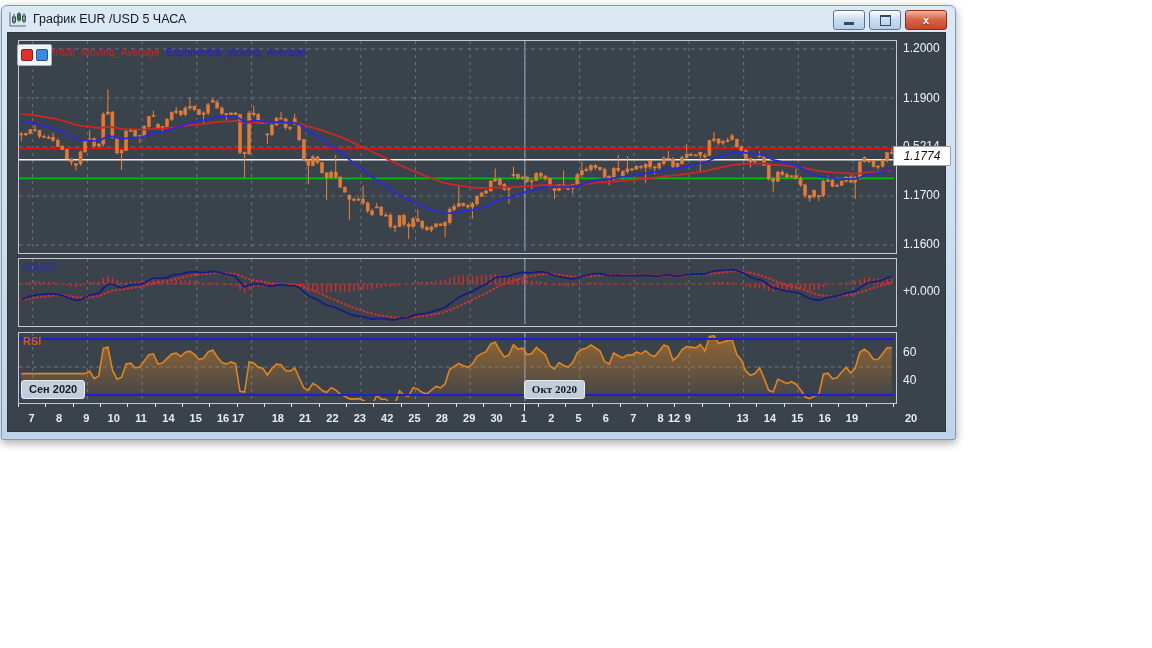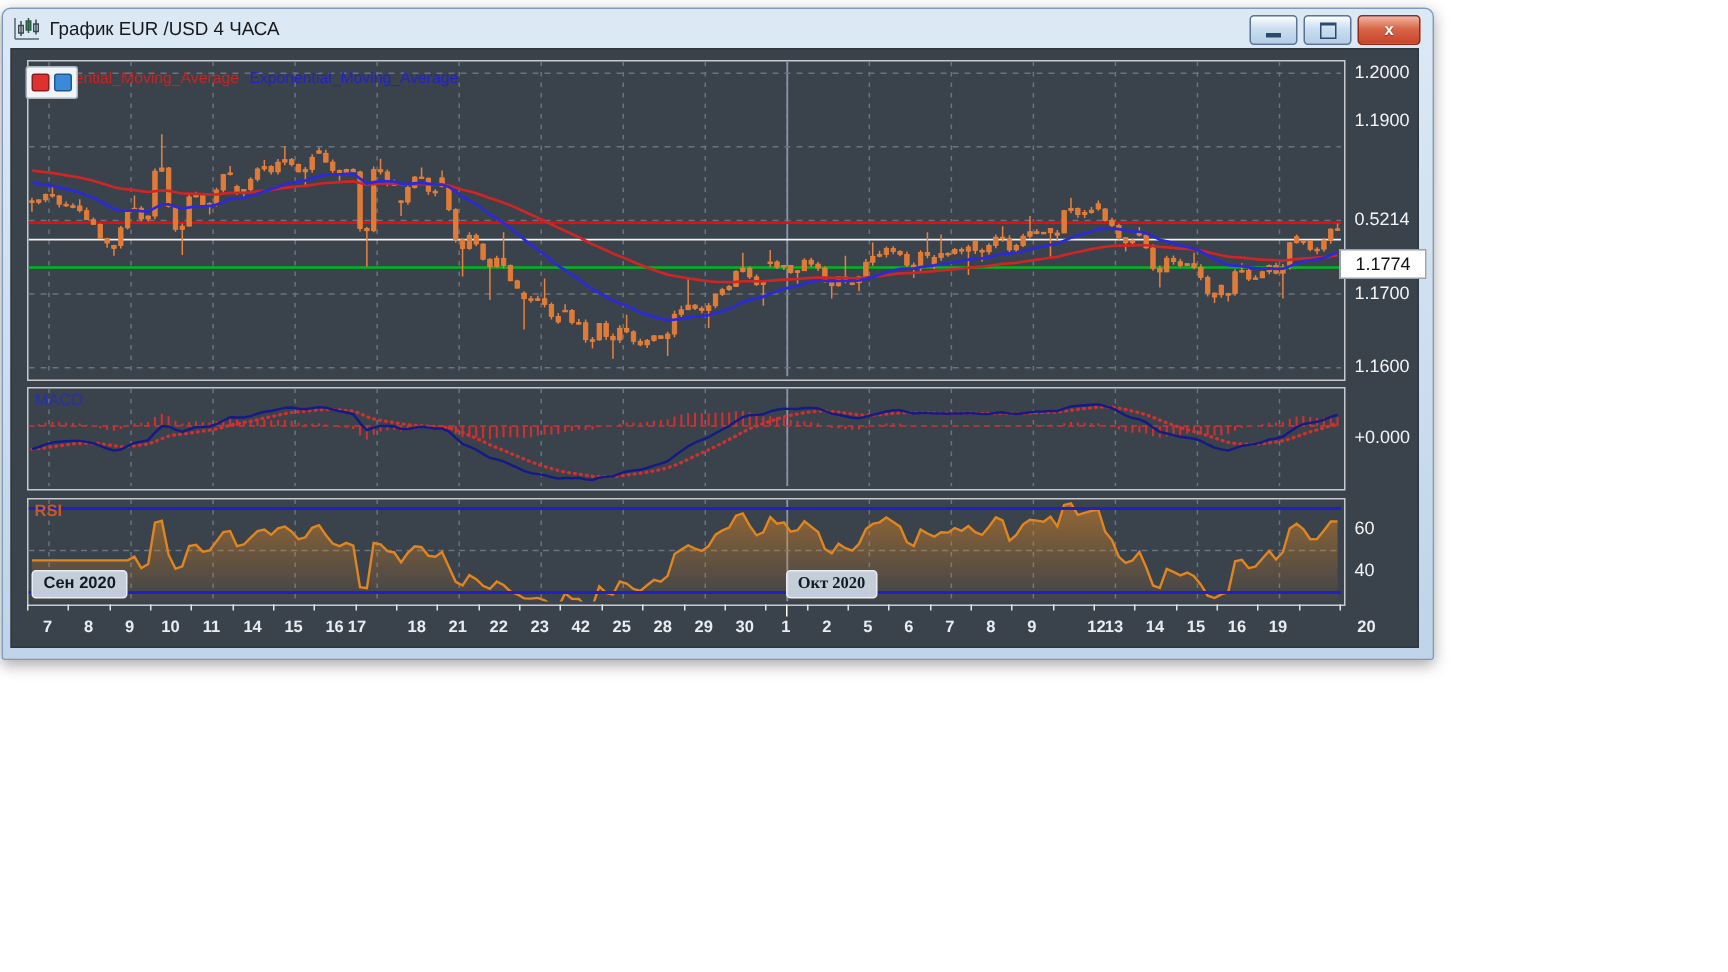--- a/index.html
+++ b/index.html
@@ -51,21 +51,21 @@
     <svg class="title-icon" viewBox="0 0 18 16">
       <path d="M1 1 V15" stroke="#5a6570" stroke-width="1" fill="none"></path>
       <path d="M1 15 H17" stroke="#5a6570" stroke-width="1" fill="none"></path>
       <rect x="3.5" y="6" width="3" height="5" fill="#ffffff" stroke="#3b4752"></rect>
       <line x1="5" y1="3" x2="5" y2="13" stroke="#3b4752"></line>
       <rect x="8.5" y="3" width="3" height="6" fill="#3c8a5a" stroke="#2b5e40"></rect>
       <line x1="10" y1="1" x2="10" y2="11" stroke="#2b5e40"></line>
       <rect x="13.5" y="5" width="3" height="5" fill="#ffffff" stroke="#3b4752"></rect>
       <line x1="15" y1="2" x2="15" y2="12" stroke="#3b4752"></line>
     </svg>
-    <span class="title-text">График EUR /USD  4 ЧАСА</span>
+    <span class="title-text">График EUR /USD  5 ЧАСА</span>
     <div class="winbtns">
       <div class="wbtn">
           <span class="glyph-min"></span>
         </div>
       <div class="wbtn">
           <span class="glyph-max"></span>
         </div>
       <div class="wbtn close">
           <span class="glyph-x">x</span>
         </div>
@@ -720,21 +720,21 @@
       <span class="blue">Exponential_Moving_Average</span>
     </div>
     <div class="chipbox">
       <span class="chip r"></span>
       <span class="chip b"></span>
     </div>
 
     <div class="pane-label" id="macd-label">MACD</div>
     <div class="pane-label" id="rsi-label">RSI</div>
 
-    <div class="price-tag" style="top: 133px;">1.1774</div>
+    <div class="price-tag" style="top: 113px; font-style: italic;">1.1774</div>
 
     <div class="xaxis" id="xaxis">
         <div class="xtick" style="left: 0px;"></div>
         <div class="xtick" style="left: 27.3438px;"></div>
         <div class="xtick" style="left: 54.6875px;"></div>
         <div class="xtick" style="left: 82.0312px;"></div>
         <div class="xtick" style="left: 109.375px;"></div>
         <div class="xtick" style="left: 136.719px;"></div>
         <div class="xtick" style="left: 164.062px;"></div>
         <div class="xtick" style="left: 191.406px;"></div>
@@ -782,31 +782,31 @@
         <div class="xlabel" style="left: 423.828px;">28</div>
         <div class="xlabel" style="left: 451.172px;">29</div>
         <div class="xlabel" style="left: 478.516px;">30</div>
         <div class="xlabel" style="left: 505.859px;">1</div>
         <div class="xlabel" style="left: 533.203px;">2</div>
         <div class="xlabel" style="left: 560.547px;">5</div>
         <div class="xlabel" style="left: 587.891px;">6</div>
         <div class="xlabel" style="left: 615.234px;">7</div>
         <div class="xlabel" style="left: 642.578px;">8</div>
         <div class="xlabel" style="left: 669.922px;">9</div>
-        <div class="xlabel" style="left: 713px;">12</div>
+        <div class="xlabel" style="left: 656px;">12</div>
         <div class="xlabel" style="left: 724.609px;">13</div>
         <div class="xlabel" style="left: 751.953px;">14</div>
         <div class="xlabel" style="left: 779.297px;">15</div>
         <div class="xlabel" style="left: 806.641px;">16</div>
         <div class="xlabel" style="left: 833.984px;">19</div>
         <div class="xlabel" style="left: 893px;">20</div>
       </div>
     <div id="ylabels">
         <div class="axis-label" style="top: 7.85047px;">1.2000</div>
-        <div class="axis-label" style="top: 40px;">1.1900</div>
+        <div class="axis-label" style="top: 58px;">1.1900</div>
         <div class="axis-label" style="top: 105.981px;">0.5214</div>
         <div class="axis-label" style="top: 155.047px;">1.1700</div>
         <div class="axis-label" style="top: 204.112px;">1.1600</div>
         <div class="axis-label" style="top: 251px;">+0.000</div>
         <div class="axis-label" style="top: 312px;">60</div>
         <div class="axis-label" style="top: 340px;">40</div>
       </div>
     <div id="monthboxes">
         <div class="month-box" style="left: 13px;">Сен 2020</div>
         <div class="month-box" style="left: 515.859px; font-family: Liberation Serif, serif;">Окт 2020</div>

